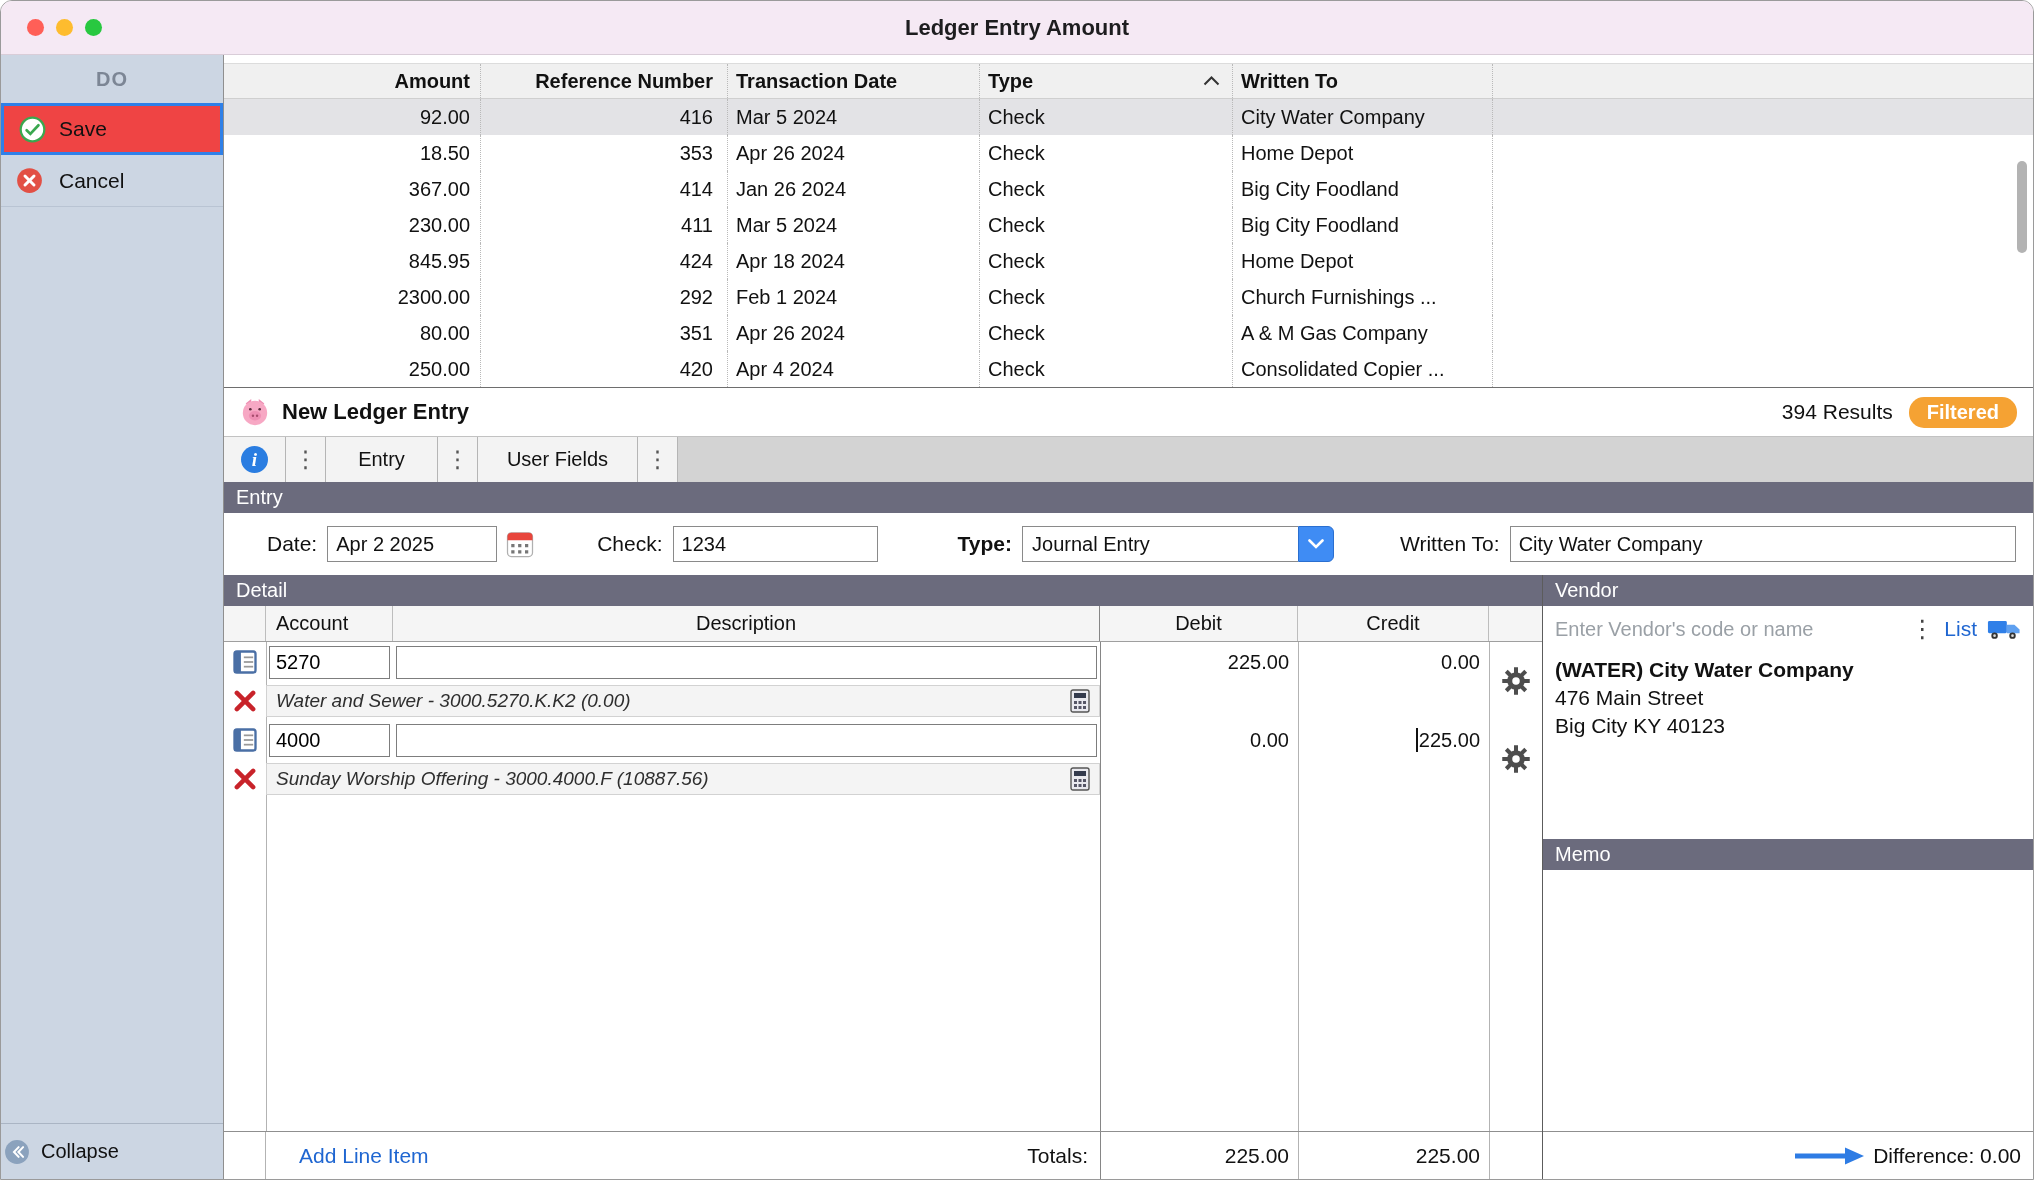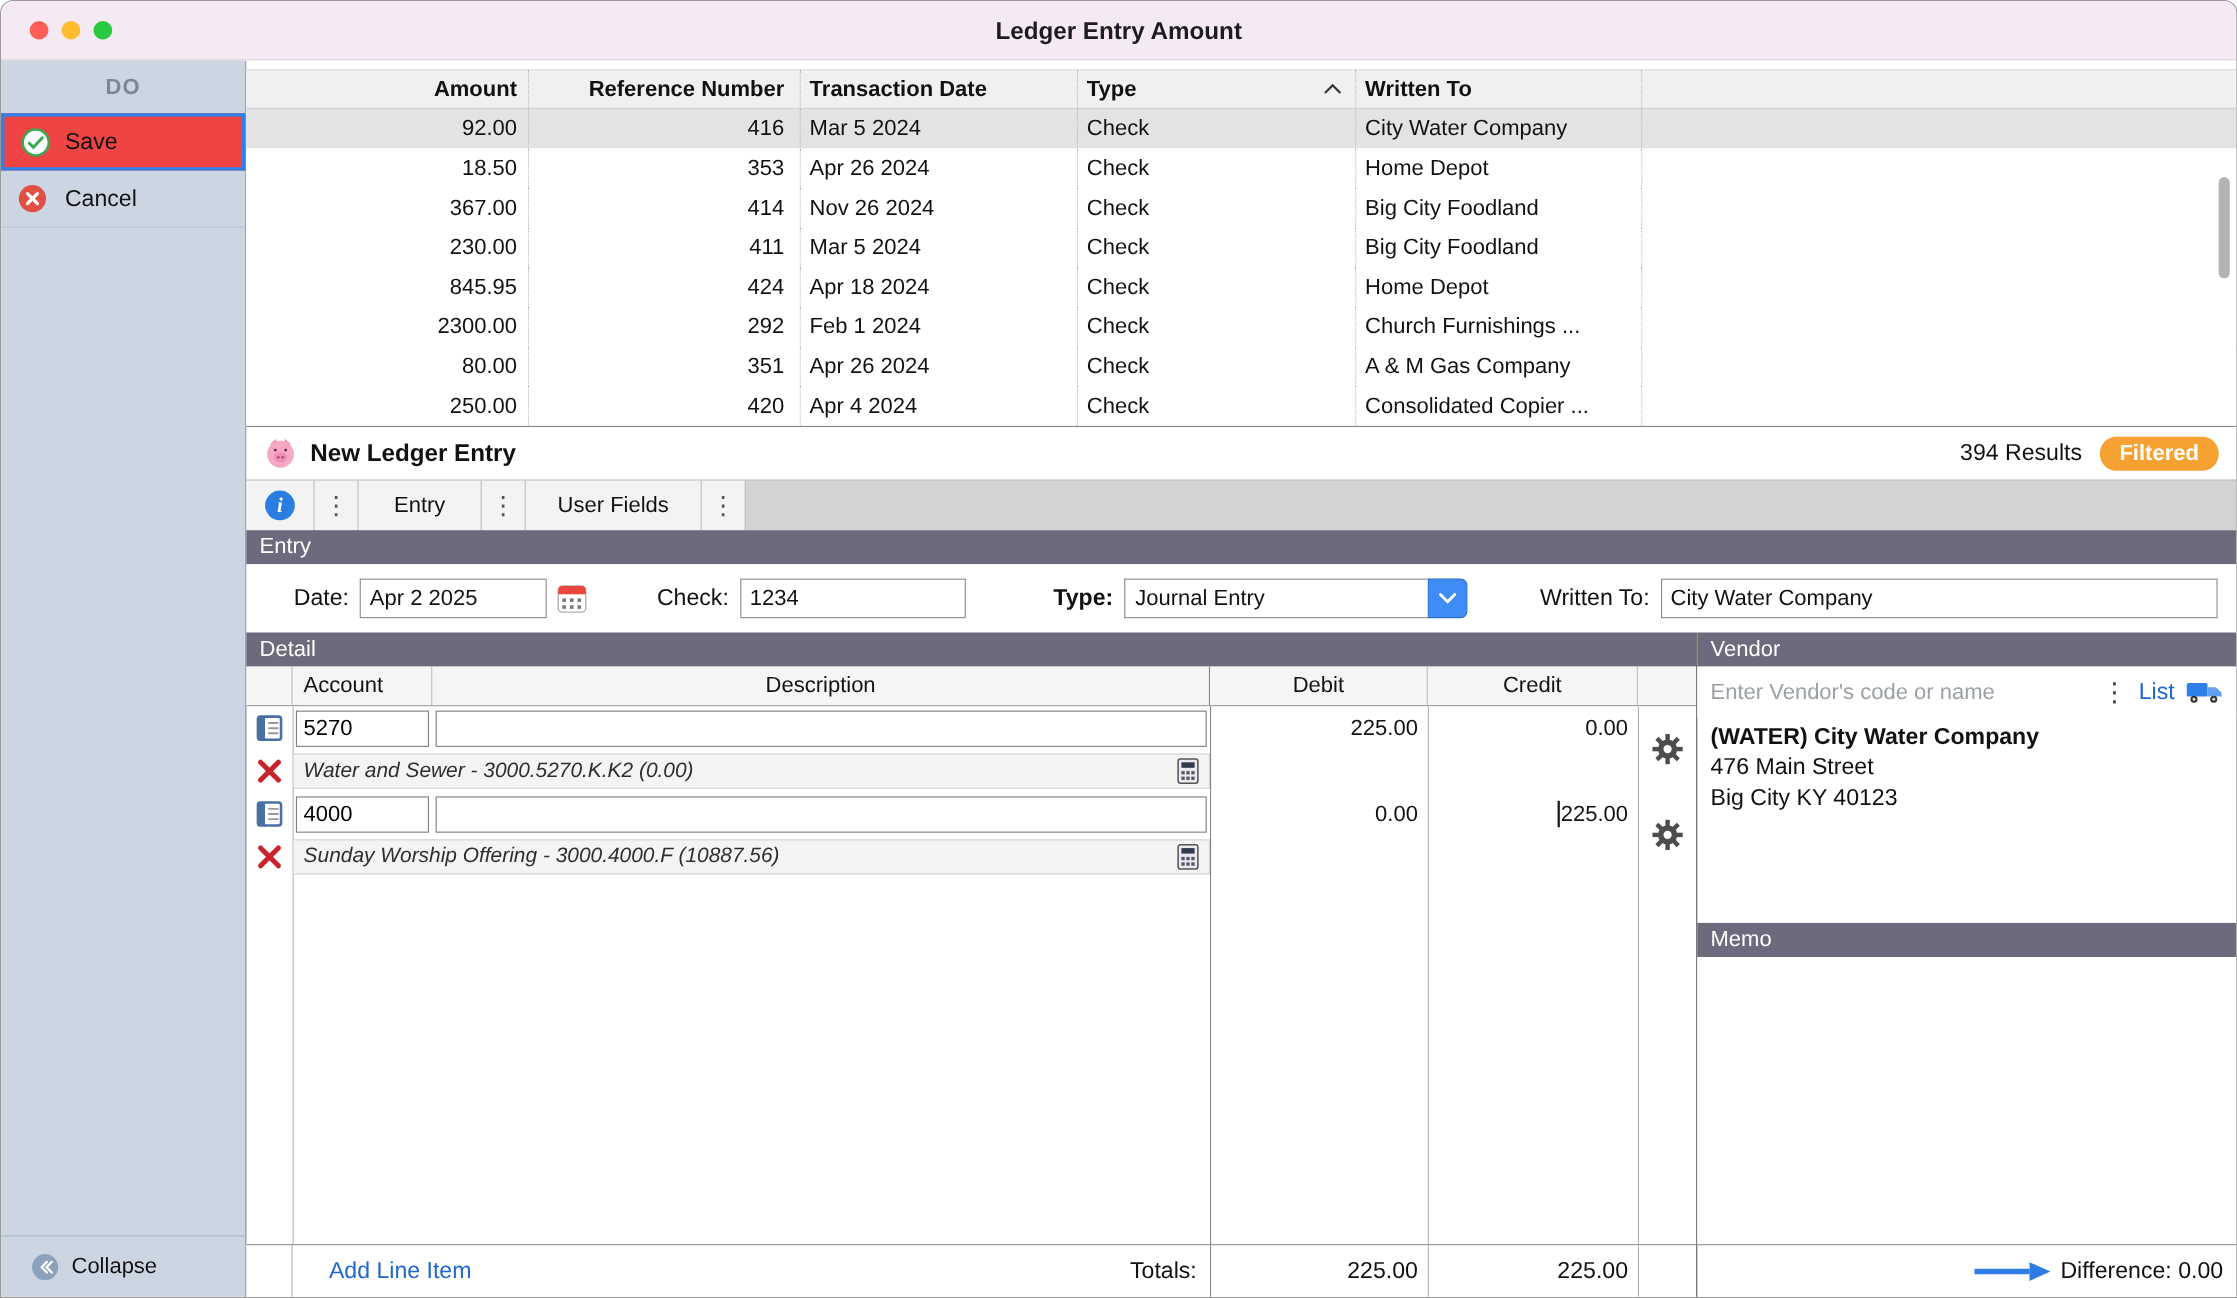--- a/index.html
+++ b/index.html
@@ -26,21 +26,21 @@
   .sidebar { width: 223px; flex: 0 0 223px; background: #ccd6e3; border-right: 1px solid #8f8f8f;
              display: flex; flex-direction: column; }
   .do-header { height: 48px; display: flex; align-items: center; justify-content: center;
                color: #7c8695; font-weight: bold; font-size: 20px; letter-spacing: 1px; }
   .side-item { height: 52px; display: flex; align-items: center; gap: 13px; padding-left: 15px;
                font-size: 21px; cursor: default; }
   .side-item.save { background: #ef4444; border: 3px solid #2f80e8; }
   .side-item.cancel { border-bottom: 1px solid #b9c4d3; gap: 16px; }
   .side-spacer { flex: 1; }
   .collapse-bar { height: 56px; border-top: 1px solid #aab5c4; display: flex; align-items: center;
-                  gap: 11px; padding-left: 27px; font-size: 20px; }
+                  gap: 11px; padding-left: 3px; font-size: 20px; }
 
   
   .main { flex: 1; display: flex; flex-direction: column; min-width: 0; }
 
   
   .records { height: 333px; flex: 0 0 333px; padding-top: 8px; position: relative;
              border-bottom: 1px solid #6e6e6e; background: #fff; }
   .rhead { display: flex; height: 36px; background: #f0f0f0; border-top: 1px solid #dcdcdc;
            border-bottom: 1px solid #cfcfcf; font-weight: bold; font-size: 20px; }
   .rrow { display: flex; height: 36px; font-size: 20px; background: #fff; }
@@ -253,21 +253,21 @@
           <div class="rc amount">18.50</div>
           <div class="rc ref">353</div>
           <div class="rc date">Apr 26 2024</div>
           <div class="rc type">Check</div>
           <div class="rc written">Home Depot</div>
           <div class="rc fill"></div>
         </div>
         <div class="rrow">
           <div class="rc amount">367.00</div>
           <div class="rc ref">414</div>
-          <div class="rc date">Nov 26 2024</div>
+          <div class="rc date">Jan 26 2024</div>
           <div class="rc type">Check</div>
           <div class="rc written">Big City Foodland</div>
           <div class="rc fill"></div>
         </div>
         <div class="rrow">
           <div class="rc amount">230.00</div>
           <div class="rc ref">411</div>
           <div class="rc date">Mar 5 2024</div>
           <div class="rc type">Check</div>
           <div class="rc written">Big City Foodland</div>

